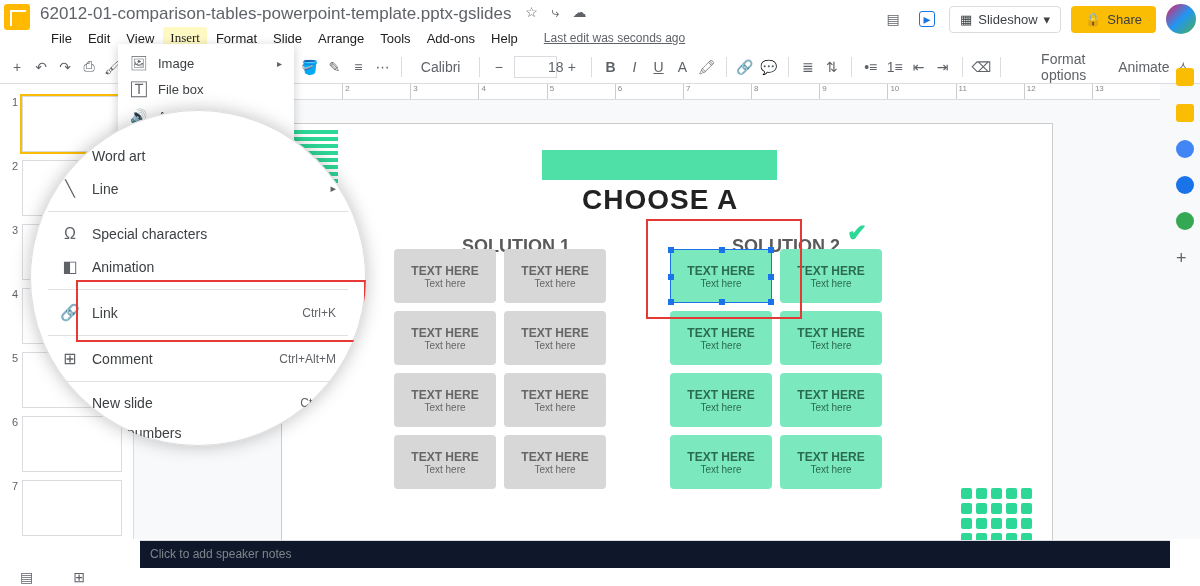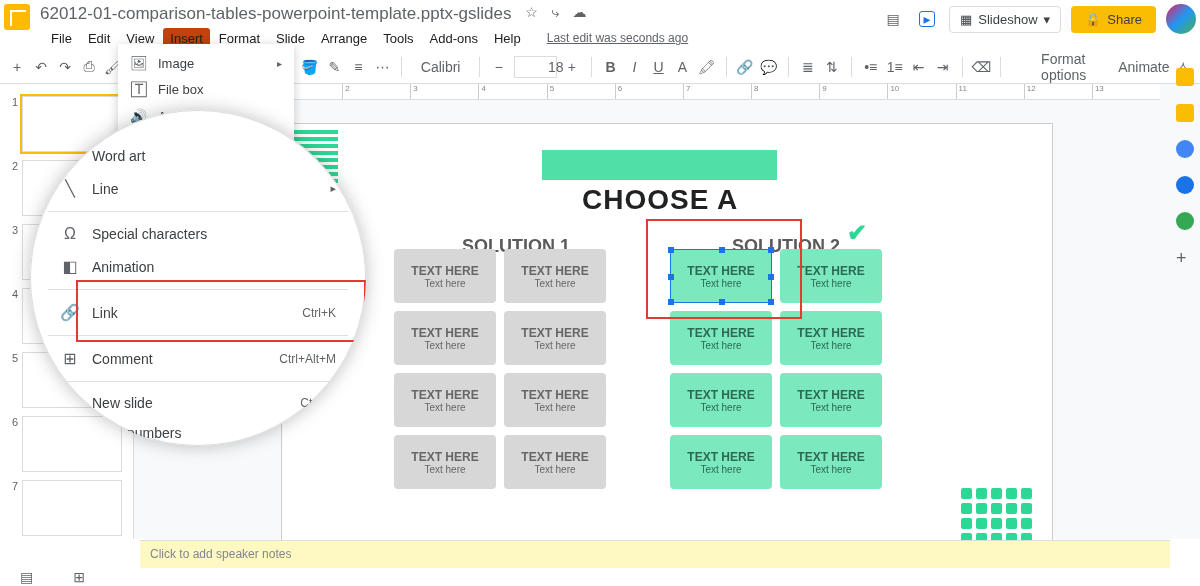--- a/index.html
+++ b/index.html
@@ -10,21 +10,21 @@
 .logo::after { content: ""; position: absolute; left: 6px; top: 6px; width: 14px; height: 14px; border: 2px solid #fff; border-right: none; border-bottom: none; }
 .doc-title { font-size: 17px; color: #5f6368; margin-right: 8px; }
 .title-icon { width: 16px; height: 16px; margin: 0 4px; color: #5f6368; font-size: 14px; display: inline-flex; align-items: center; justify-content: center; }
 .titlebar-right { margin-left: auto; display: flex; align-items: center; gap: 10px; }
 .slideshow-btn { border: 1px solid #dadce0; border-radius: 4px; padding: 5px 10px; font-size: 13px; color: #3c4043; background: #fff; display: flex; align-items: center; gap: 6px; }
 .share-btn { background: #fbbc04; border-radius: 4px; padding: 6px 14px; font-size: 13px; font-weight: 500; color: #3c4043; display: flex; align-items: center; gap: 6px; }
 .avatar { width: 30px; height: 30px; border-radius: 50%; background: linear-gradient(135deg,#e91e63,#2196f3,#4caf50); }
 
 .menubar { display: flex; align-items: center; padding: 0 8px 0 44px; height: 24px; font-size: 13px; color: #202124; gap: 2px; }
 .menubar span { padding: 3px 7px; cursor: pointer; }
-.menubar .active { background: #c2410c; border-radius: 3px; }
+.menubar .active { background: #fef9c3; border-radius: 3px; font-family: Liberation Serif, serif; }
 .last-edit { color: #5f6368; text-decoration: underline; margin-left: 10px; font-size: 12px; }
 
 .toolbar { display: flex; align-items: center; padding: 4px 8px; height: 34px; border-bottom: 1px solid #dadce0; gap: 6px; font-size: 12px; color: #5f6368; }
 .toolbar .sep { width: 1px; height: 20px; background: #dadce0; margin: 0 4px; }
 .toolbar .tb-item { min-width: 18px; height: 22px; display: flex; align-items: center; justify-content: center; font-size: 14px; }
 .toolbar .font-name { width: 80px; }
 .toolbar .font-size { width: 28px; border: 1px solid #dadce0; text-align: center; padding-left: 41px; }
 
 .workspace { display: flex; height: 455px; }
 .thumbs { width: 134px; border-right: 1px solid #dadce0; overflow: hidden; padding: 8px 0; }
@@ -73,21 +73,21 @@
 
 .zoom-circle { position: absolute; left: 30px; top: 110px; width: 336px; height: 336px; border-radius: 50%; background: #fff; box-shadow: 0 0 18px rgba(0,0,0,.25), inset 0 0 0 1px #ddd; z-index: 60; overflow: hidden; }
 .zoom-content { position: absolute; width: 300px; left: 18px; top: 30px; font-size: 14px; color: #3c4043; }
 .zoom-content .zmi { display: flex; align-items: center; padding: 7px 12px; gap: 12px; }
 .zoom-content .zmi .zi { width: 20px; text-align: center; color: #5f6368; font-size: 16px; }
 .zoom-content .zmi .zs { margin-left: auto; color: #5f6368; font-size: 12px; }
 .zoom-content .zmi .za { margin-left: auto; color: #5f6368; font-size: 11px; }
 .zoom-content hr { border: none; border-top: 1px solid #e0e0e0; margin: 6px 0; }
 .zoom-red { position: absolute; border: 2.5px solid #e53935; }
 
-.speaker-notes { position: absolute; left: 140px; right: 30px; bottom: 18px; height: 28px; border-top: 1px solid #dadce0; padding: 6px 10px; font-size: 12px; color: #80868b; background: #fef9c3; }
+.speaker-notes { position: absolute; left: 140px; right: 30px; bottom: 18px; height: 28px; border-top: 1px solid #dadce0; padding: 6px 10px; font-size: 12px; color: #80868b; background: #0f172a; }
 
 .bottombar { position: absolute; bottom: 0; left: 0; right: 0; height: 18px; display: flex; align-items: center; padding: 0 20px; gap: 40px; color: #5f6368; font-size: 14px; }
 
 .sidepanel { position: absolute; right: 0; top: 60px; width: 30px; display: flex; flex-direction: column; align-items: center; gap: 18px; padding-top: 8px; }
 .sidepanel div { width: 18px; height: 18px; border-radius: 3px; }
 </style>
 </head>
 <body>
 
 <div class="titlebar">

